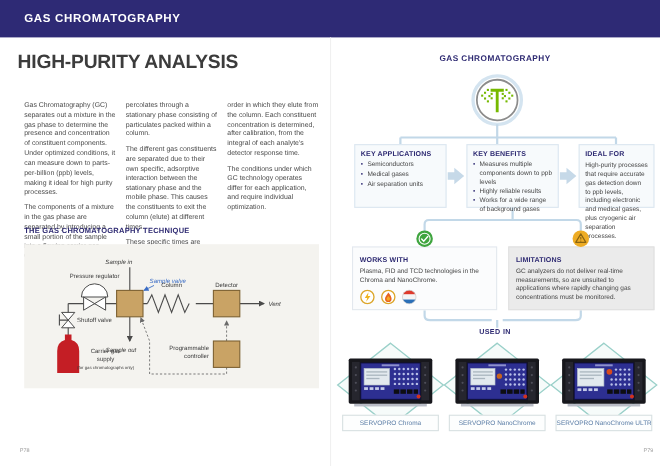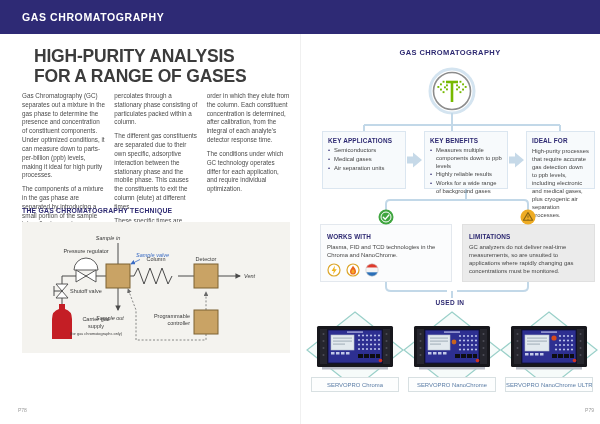--- a/index.html
+++ b/index.html
@@ -3,21 +3,21 @@
 <meta charset="utf-8">
 <style>
   html,body{margin:0;padding:0;width:600px;height:424px;overflow:hidden;background:#fff;
     font-family:"Liberation Sans",sans-serif;-webkit-font-smoothing:antialiased;}
   
   .header{position:absolute;top:0;left:0;width:600px;height:34px;background:#2e2a75;}
   .header .ttl{position:absolute;left:22px;top:0;line-height:34px;color:#fff;font-weight:bold;
     font-size:10.5px;letter-spacing:.6px;}
   .page-divider{position:absolute;left:300px;top:34px;width:1px;height:390px;background:#f0f0f0;}
   
-  .main-title{position:absolute;left:34px;top:47px;font-size:17.5px;font-weight:bold;color:#3c3c3c;
+  .main-title{position:absolute;left:16px;top:47px;font-size:17.5px;font-weight:bold;color:#3c3c3c;
     line-height:1.13;letter-spacing:-.2px;}
   .cols{position:absolute;left:22px;top:92px;width:268px;display:flex;gap:9px;}
   .col{flex:1;font-size:6.3px;line-height:1.4;color:#4b4b4b;}
   .col p{margin:0 0 5px 0;}
   .diag-head{position:absolute;left:22px;top:207px;font-size:6.8px;font-weight:bold;color:#2e2a72;
     letter-spacing:.25px;}
   .diag-box{position:absolute;left:22px;top:222px;width:268px;height:131px;background:#f4f3ef;}
   .diag-box svg{display:block;}
   .dtxt{font-size:5.5px;fill:#3a3a3a;}
   .dtxt.it{font-style:italic;}
@@ -56,21 +56,20 @@
 <body>
 
 <div class="header">
   <div class="ttl">GAS CHROMATOGRAPHY</div>
 </div>
 <div class="page-divider"></div>
 
 <div>
   <div class="main-title">
     <div>HIGH-PURITY ANALYSIS</div>
-    <div>FOR A RANGE OF GASES</div>
   </div>
 
   <div class="cols">
     <div class="col">
       <p>Gas Chromatography (GC) separates out a mixture in the gas phase to determine the presence and concentration of constituent components. Under optimized conditions, it can measure down to parts-per-billion (ppb) levels, making it ideal for high purity processes.</p>
       <p>The components of a mixture in the gas phase are separated by introducing a small portion of the sample into a flowing carrier gas (mobile phase), which</p>
     </div>
     <div class="col">
       <p>percolates through a stationary phase consisting of particulates packed within a column.</p>
       <p>The different gas constituents are separated due to their own specific, adsorptive interaction between the stationary phase and the mobile phase. This causes the constituents to exit the column (elute) at different times.</p>

